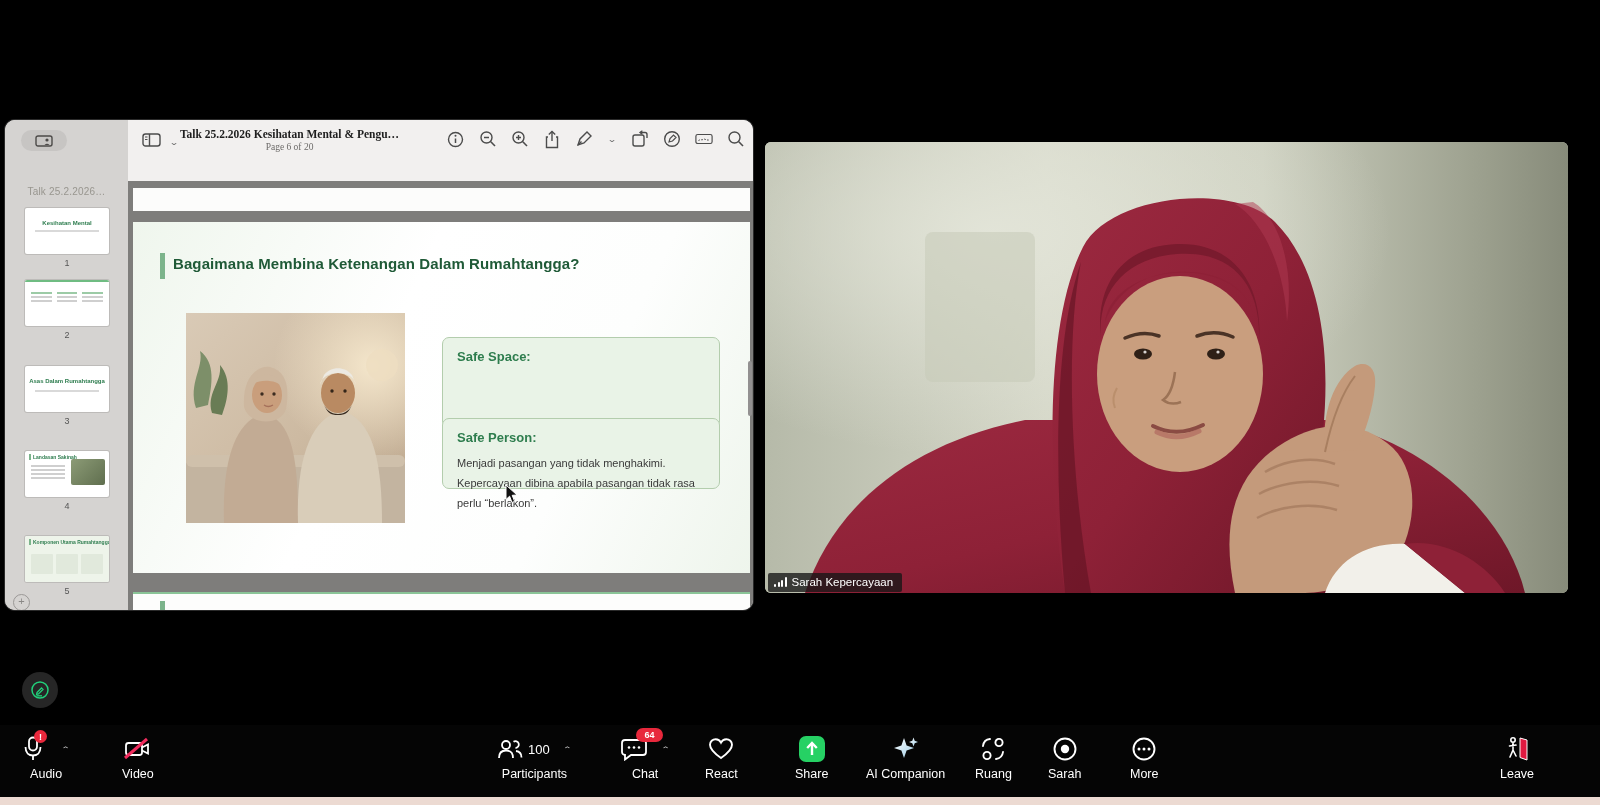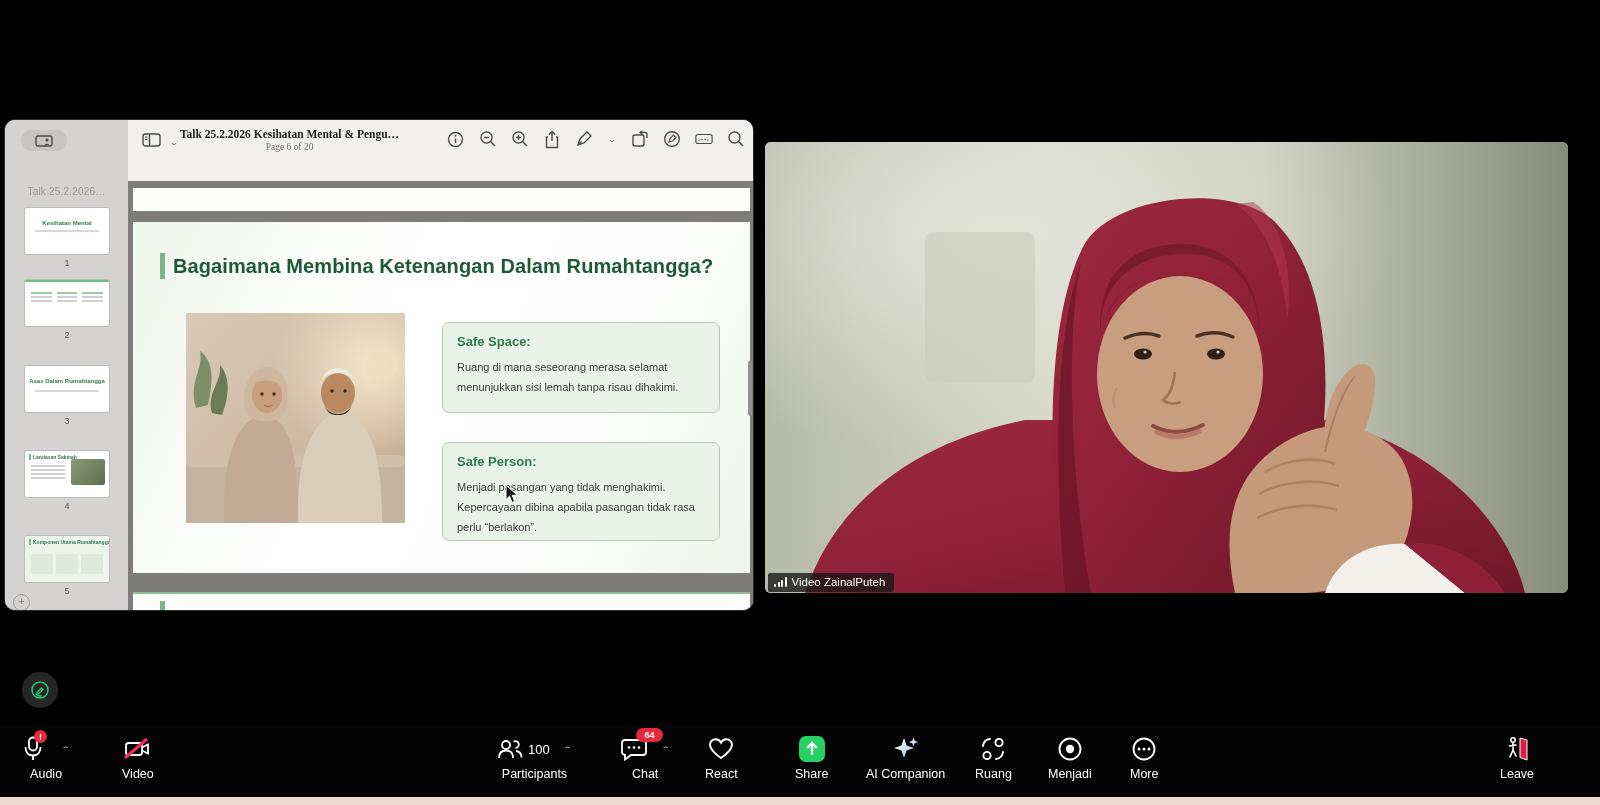--- a/index.html
+++ b/index.html
@@ -46,21 +46,21 @@
 
   
   .pdf-doc{position:absolute;left:123px;right:0;top:61px;bottom:0;background:#7e7d7b;}
   .page-strip-top{position:absolute;left:5px;right:3px;top:7px;height:23px;background:#fcfcfb;}
   .page-main{position:absolute;left:5px;right:3px;top:41px;height:351px;
              background:linear-gradient(115deg,#eff6ed 0%,#ffffff 40%,#fdfefd 70%,#eef5ec 100%);}
   .page-partial{position:absolute;left:5px;right:3px;top:411px;bottom:0;background:#fdfdfc;
                 border-top:2px solid #8ac497;}
   .pp-accent{position:absolute;left:27px;top:7px;width:5px;height:20px;background:#7cb48b;}
   .slide-accent{position:absolute;left:27px;top:31px;width:5px;height:26px;background:#7cb48b;}
-  .slide-title{position:absolute;left:40px;top:33px;font-size:20px;font-weight:bold;color:#1f5a37;
+  .slide-title{position:absolute;left:40px;top:33px;font-size:15px;font-weight:bold;color:#1f5a37;
                letter-spacing:.1px;white-space:nowrap;}
   .slide-photo{position:absolute;left:53px;top:91px;width:219px;height:210px;overflow:hidden;}
   .safe-box{position:absolute;left:309px;width:278px;background:#e9f3e7;border:1px solid #b3cdad;
             border-radius:7px;box-sizing:border-box;padding:11px 14px;}
   .safe-box h4{margin:0 0 8px 0;font-size:13px;color:#2e7d4e;font-weight:bold;}
   .safe-box p{margin:0;font-size:11px;line-height:20px;color:#3a3a3a;}
   .doc-scrollthumb{position:absolute;right:1px;top:180px;width:4px;height:55px;background:#929090;border-radius:2px;}
 
   
   .cursor{position:absolute;left:505px;top:484px;width:14px;height:20px;z-index:50;}
@@ -298,26 +298,25 @@
             <path d="M112 210 C110 148 124 104 156 98 C188 106 196 152 196 210 Z" fill="#d9cdb9"></path>
             <ellipse cx="152" cy="80" rx="17" ry="20" fill="#b98a62"></ellipse>
             <path d="M134 72 C136 56 168 56 170 72 L166 62 C158 52 144 54 138 62 Z" fill="#ece9e2"></path>
             <ellipse cx="135" cy="62" rx="0" ry="0" fill="#fff"></ellipse>
             <path d="M138 92 C144 104 160 104 166 92 C162 100 160 102 152 102 C144 102 142 100 138 92 Z" fill="#3a2d22"></path>
             <circle cx="146" cy="78" r="1.7" fill="#332519"></circle>
             <circle cx="159" cy="78" r="1.7" fill="#332519"></circle>
           </svg>
         </div>
 
-        <div class="safe-box" style="top:100px;height:91px">
+        <div class="safe-box" style="top:115px;height:91px">
           <h4>Safe Space:</h4>
-          <p>Ruang di mana seseorang merasa selamat menunjukkan sisi lemah tanpa risau dihakimi.</p>
-        </div>
-
-        <div class="safe-box" style="top:220px;height:99px">
+        </div>
+
+        <div class="safe-box" style="top:196px;height:71px">
           <h4>Safe Person:</h4>
           <p>Menjadi pasangan yang tidak menghakimi. Kepercayaan dibina apabila pasangan tidak rasa perlu “berlakon”.</p>
         </div>
       </div>
 
       <div class="page-partial">
         <div class="pp-accent"></div>
       </div>
 
       <div class="doc-scrollthumb"></div>
@@ -383,21 +382,21 @@
       <path d="M560 451 C570 420 600 400 640 402 L700 451 Z" fill="#f2f0ea"></path>
       <path d="M640 402 C680 396 720 420 740 451 L700 451 Z" fill="#8e2137"></path>
     </svg>
     <div class="name-tag">
       <span class="vol-bars">
         <i style="height:3px"></i>
           <i style="height:5px"></i>
           <i style="height:7px"></i>
           <i style="height:10px"></i>
       </span>
-      <span>Video ZainalPuteh</span>
+      <span>Sarah Kepercayaan</span>
     </div>
   </div>
 
   <div class="annot-btn">
     <svg width="18" height="18" viewBox="0 0 18 18">
       <circle cx="9" cy="9" r="8" fill="none" stroke="#21d07a" stroke-width="1.5"></circle>
       <path d="M6 11.5 L10.5 7 L12 8.5 L7.5 13 L5.6 13.4 Z" fill="none" stroke="#21d07a" stroke-width="1.3"></path>
       <line x1="5.5" y1="14.8" x2="11" y2="14.8" stroke="#21d07a" stroke-width="1.3"></line>
     </svg>
   </div>
@@ -505,21 +504,21 @@
       <div class="zlabel">Ruang</div>
     </div>
 
     <div class="zitem" style="left:1048px">
       <div class="zicon-row">
         <svg width="26" height="26" viewBox="0 0 26 26">
           <circle cx="13" cy="13" r="10.5" fill="none" stroke="#fff" stroke-width="1.9"></circle>
           <circle cx="13" cy="13" r="4.2" fill="#fff"></circle>
         </svg>
       </div>
-      <div class="zlabel">Menjadi</div>
+      <div class="zlabel">Sarah</div>
     </div>
 
     <div class="zitem" style="left:1130px">
       <div class="zicon-row">
         <svg width="26" height="26" viewBox="0 0 26 26">
           <circle cx="13" cy="13" r="10.5" fill="none" stroke="#fff" stroke-width="1.9"></circle>
           <circle cx="8" cy="13" r="1.5" fill="#fff"></circle>
             <circle cx="13" cy="13" r="1.5" fill="#fff"></circle>
             <circle cx="18" cy="13" r="1.5" fill="#fff"></circle>
         </svg>

